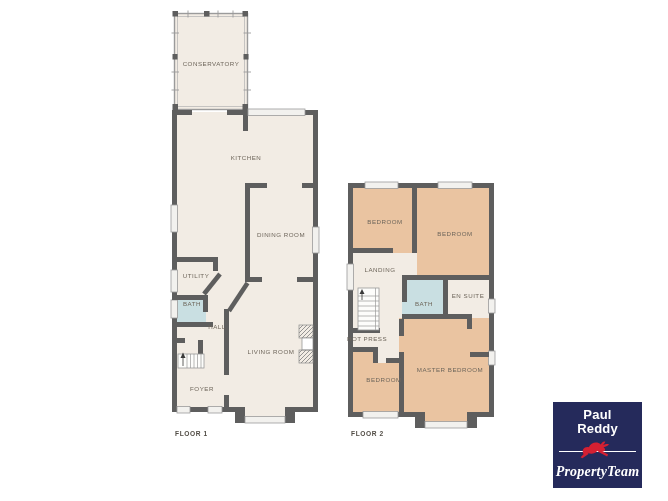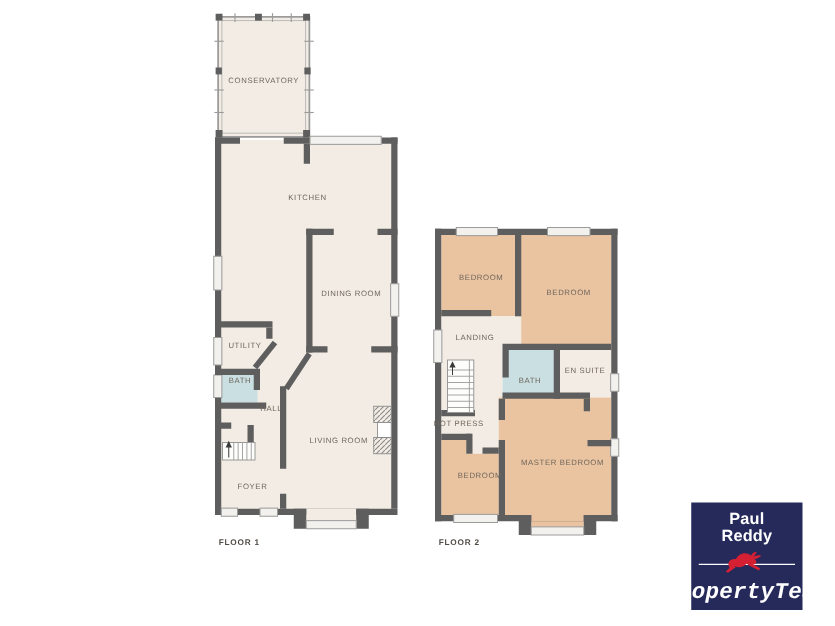--- a/index.html
+++ b/index.html
@@ -42,22 +42,22 @@
 
   
   .logo{position:absolute;left:553px;top:402px;width:89px;height:86px;
         background:var(--logo-background);display:flex;flex-direction:column;
         align-items:center;justify-content:flex-start;box-sizing:border-box;padding-top:6px;}
   .logo-name{color:var(--logo-text);font-weight:bold;font-size:13px;line-height:13.5px;
              text-align:center;letter-spacing:0.2px;}
   .logo-hare-row{position:relative;width:100%;height:24px;margin-top:3px;}
   .logo-hare-row .hline{position:absolute;left:6px;right:6px;top:13px;height:1px;background:#ffffff;}
   .logo-hare-row svg{position:absolute;left:50%;top:1px;transform:translateX(-50%);}
-  .logo-tagline{color:var(--logo-text);font-family:Liberation Mono, monospace;font-style:italic;
-                font-weight:bold;font-size:18px;margin-top:2px;letter-spacing:0.2px;}
+  .logo-tagline{color:var(--logo-text);font-family:Liberation Serif, serif;font-style:italic;
+                font-weight:bold;font-size:14px;margin-top:2px;letter-spacing:0.2px;}
 </style>
 </head>
 <body>
 
 <div class="canvas">
   <svg width="668" height="501" viewBox="0 0 668 501">
     <defs>
       <pattern id="hatch" patternUnits="userSpaceOnUse" width="4" height="4">
         <path d="M0,4 L4,0" stroke="#8a8a8a" stroke-width="0.9"></path>
       </pattern>

